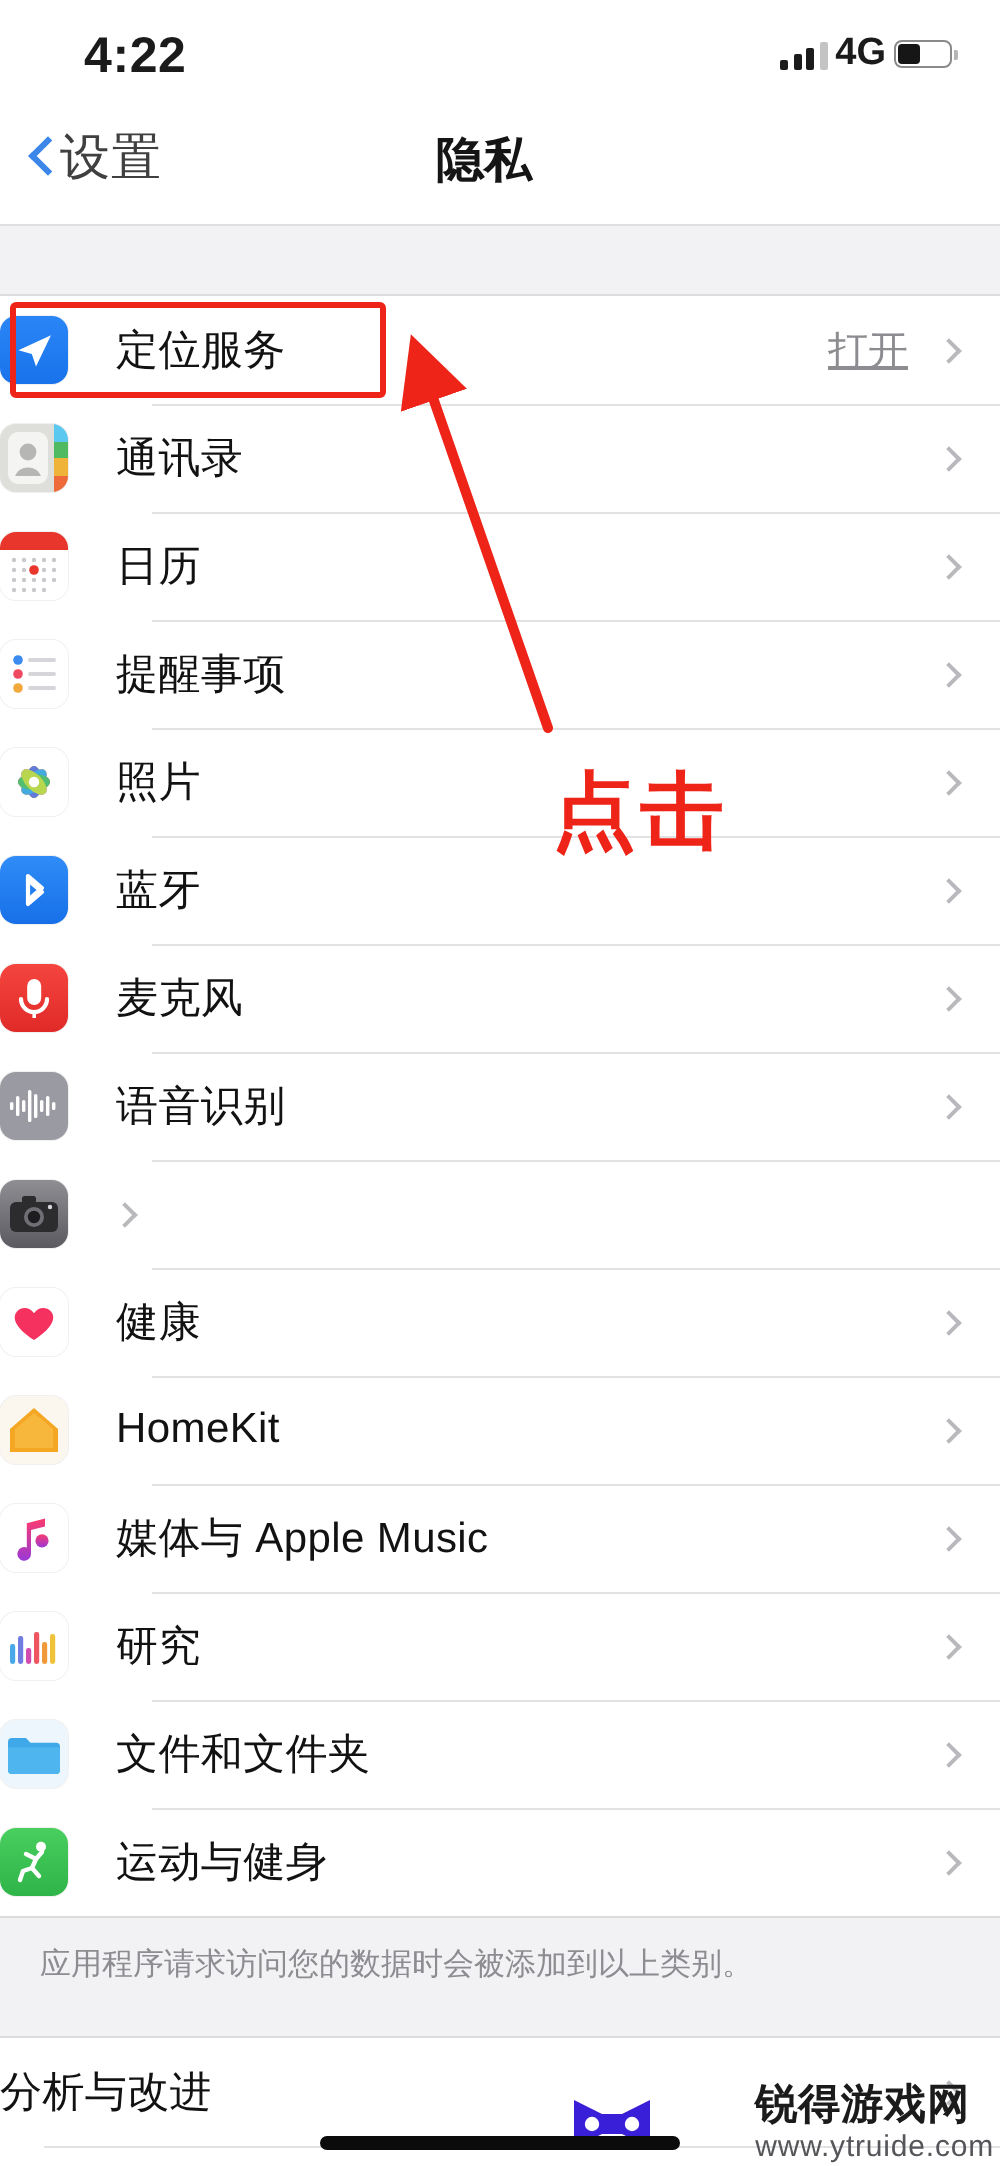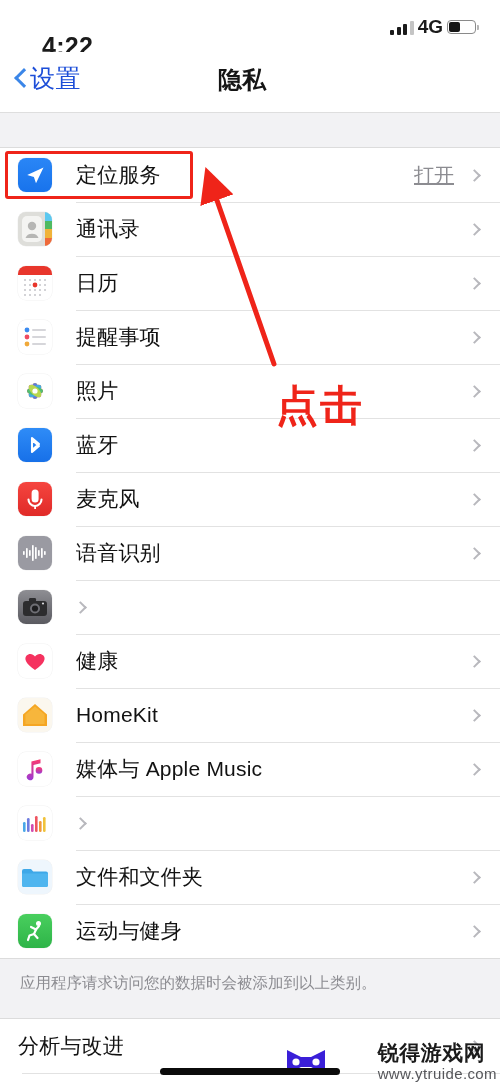--- a/index.html
+++ b/index.html
@@ -16,21 +16,21 @@
     overflow: hidden;
   }
 
   
   .statusbar {
     position: relative;
     height: 52px;
     background: #ffffff;
   }
   .status-time {
-    position: absolute; left: 42px; top: 32px;
+    position: absolute; left: 42px; top: 14px;
     font-size: 25px; font-weight: 700; color: #1b1b1b;
     letter-spacing: 0.3px;
   }
   .status-right {
     position: absolute; right: 24px; top: 16px;
     display: flex; align-items: center; gap: 4px;
   }
   .sig { display: flex; align-items: flex-end; gap: 2.5px; height: 15px; }
   .sig i { display: block; width: 4px; background: #1b1b1b; border-radius: 1px; }
   .sig i:nth-child(1) { height: 5px; }
@@ -60,41 +60,41 @@
   }
   .chev-back {
     width: 13px; height: 22px; position: relative;
   }
   .chev-back::before {
     content: ""; position: absolute; left: 3px; top: 3px;
     width: 11px; height: 11px;
     border-left: 3.4px solid #3b86e8; border-bottom: 3.4px solid #3b86e8;
     transform: rotate(45deg);
   }
-  .back-label { font-size: 25px; color: #1d4ed8; letter-spacing: 0.5px; }
+  .back-label { font-size: 25px; color: #404040; letter-spacing: 0.5px; }
   .nav-title {
     position: absolute; left: 0; right: 16px; top: 12px;
     text-align: center; font-size: 24px; font-weight: 600; color: #151515;
   }
   .nav-sep { height: 1px; background: #dedede; }
 
   
   .gap {
     background: #f2f2f4;
     border-bottom: 1px solid #dcdcdc;
   }
   .gap-top { height: 35px; border-top: 0; }
 
   .group { background: #ffffff; }
 
   .row {
     position: relative;
     display: flex; align-items: center;
     height: 54px;
-    padding-left: 18px; padding-right: 18px;
+    padding-right: 18px;
     background: #ffffff;
     cursor: pointer;
   }
   .row + .row::before {
     content: ""; position: absolute; left: 76px; right: 0; top: 0;
     height: 1px; background: #e2e2e2;
   }
   .row-noicon + .row-noicon::before { left: 22px; }
 
   .ic {
@@ -420,20 +420,21 @@
           <g fill="#ffffff">
             <circle cx="6.3" cy="13" r="1.3"></circle>
               <circle cx="10.3" cy="9" r="1.3"></circle>
             <circle cx="14.3" cy="15" r="1.3"></circle>
               <circle cx="18.3" cy="7" r="1.3"></circle>
             <circle cx="22.3" cy="12" r="1.3"></circle>
               <circle cx="26.3" cy="8" r="1.3"></circle>
           </g>
         </svg>
       </div>
+      <div class="row-label">研究</div>
       <div class="chev"></div>
     </div>
 
     <div class="row">
       <div class="ic ic-files">
         <svg viewBox="0 0 34 34" width="34" height="34">
           <path d="M4 11 a2 2 0 0 1 2-2 h7 l2.2 2.4 h12.8 a2 2 0 0 1 2 2 v11.6 a2 2 0 0 1 -2 2 H6 a2 2 0 0 1 -2 -2 Z" fill="#3ea8e8"></path>
           <path d="M4 13.6 h26 v11.4 a2 2 0 0 1 -2 2 H6 a2 2 0 0 1 -2 -2 Z" fill="#4fb5ef"></path>
         </svg>
       </div>

